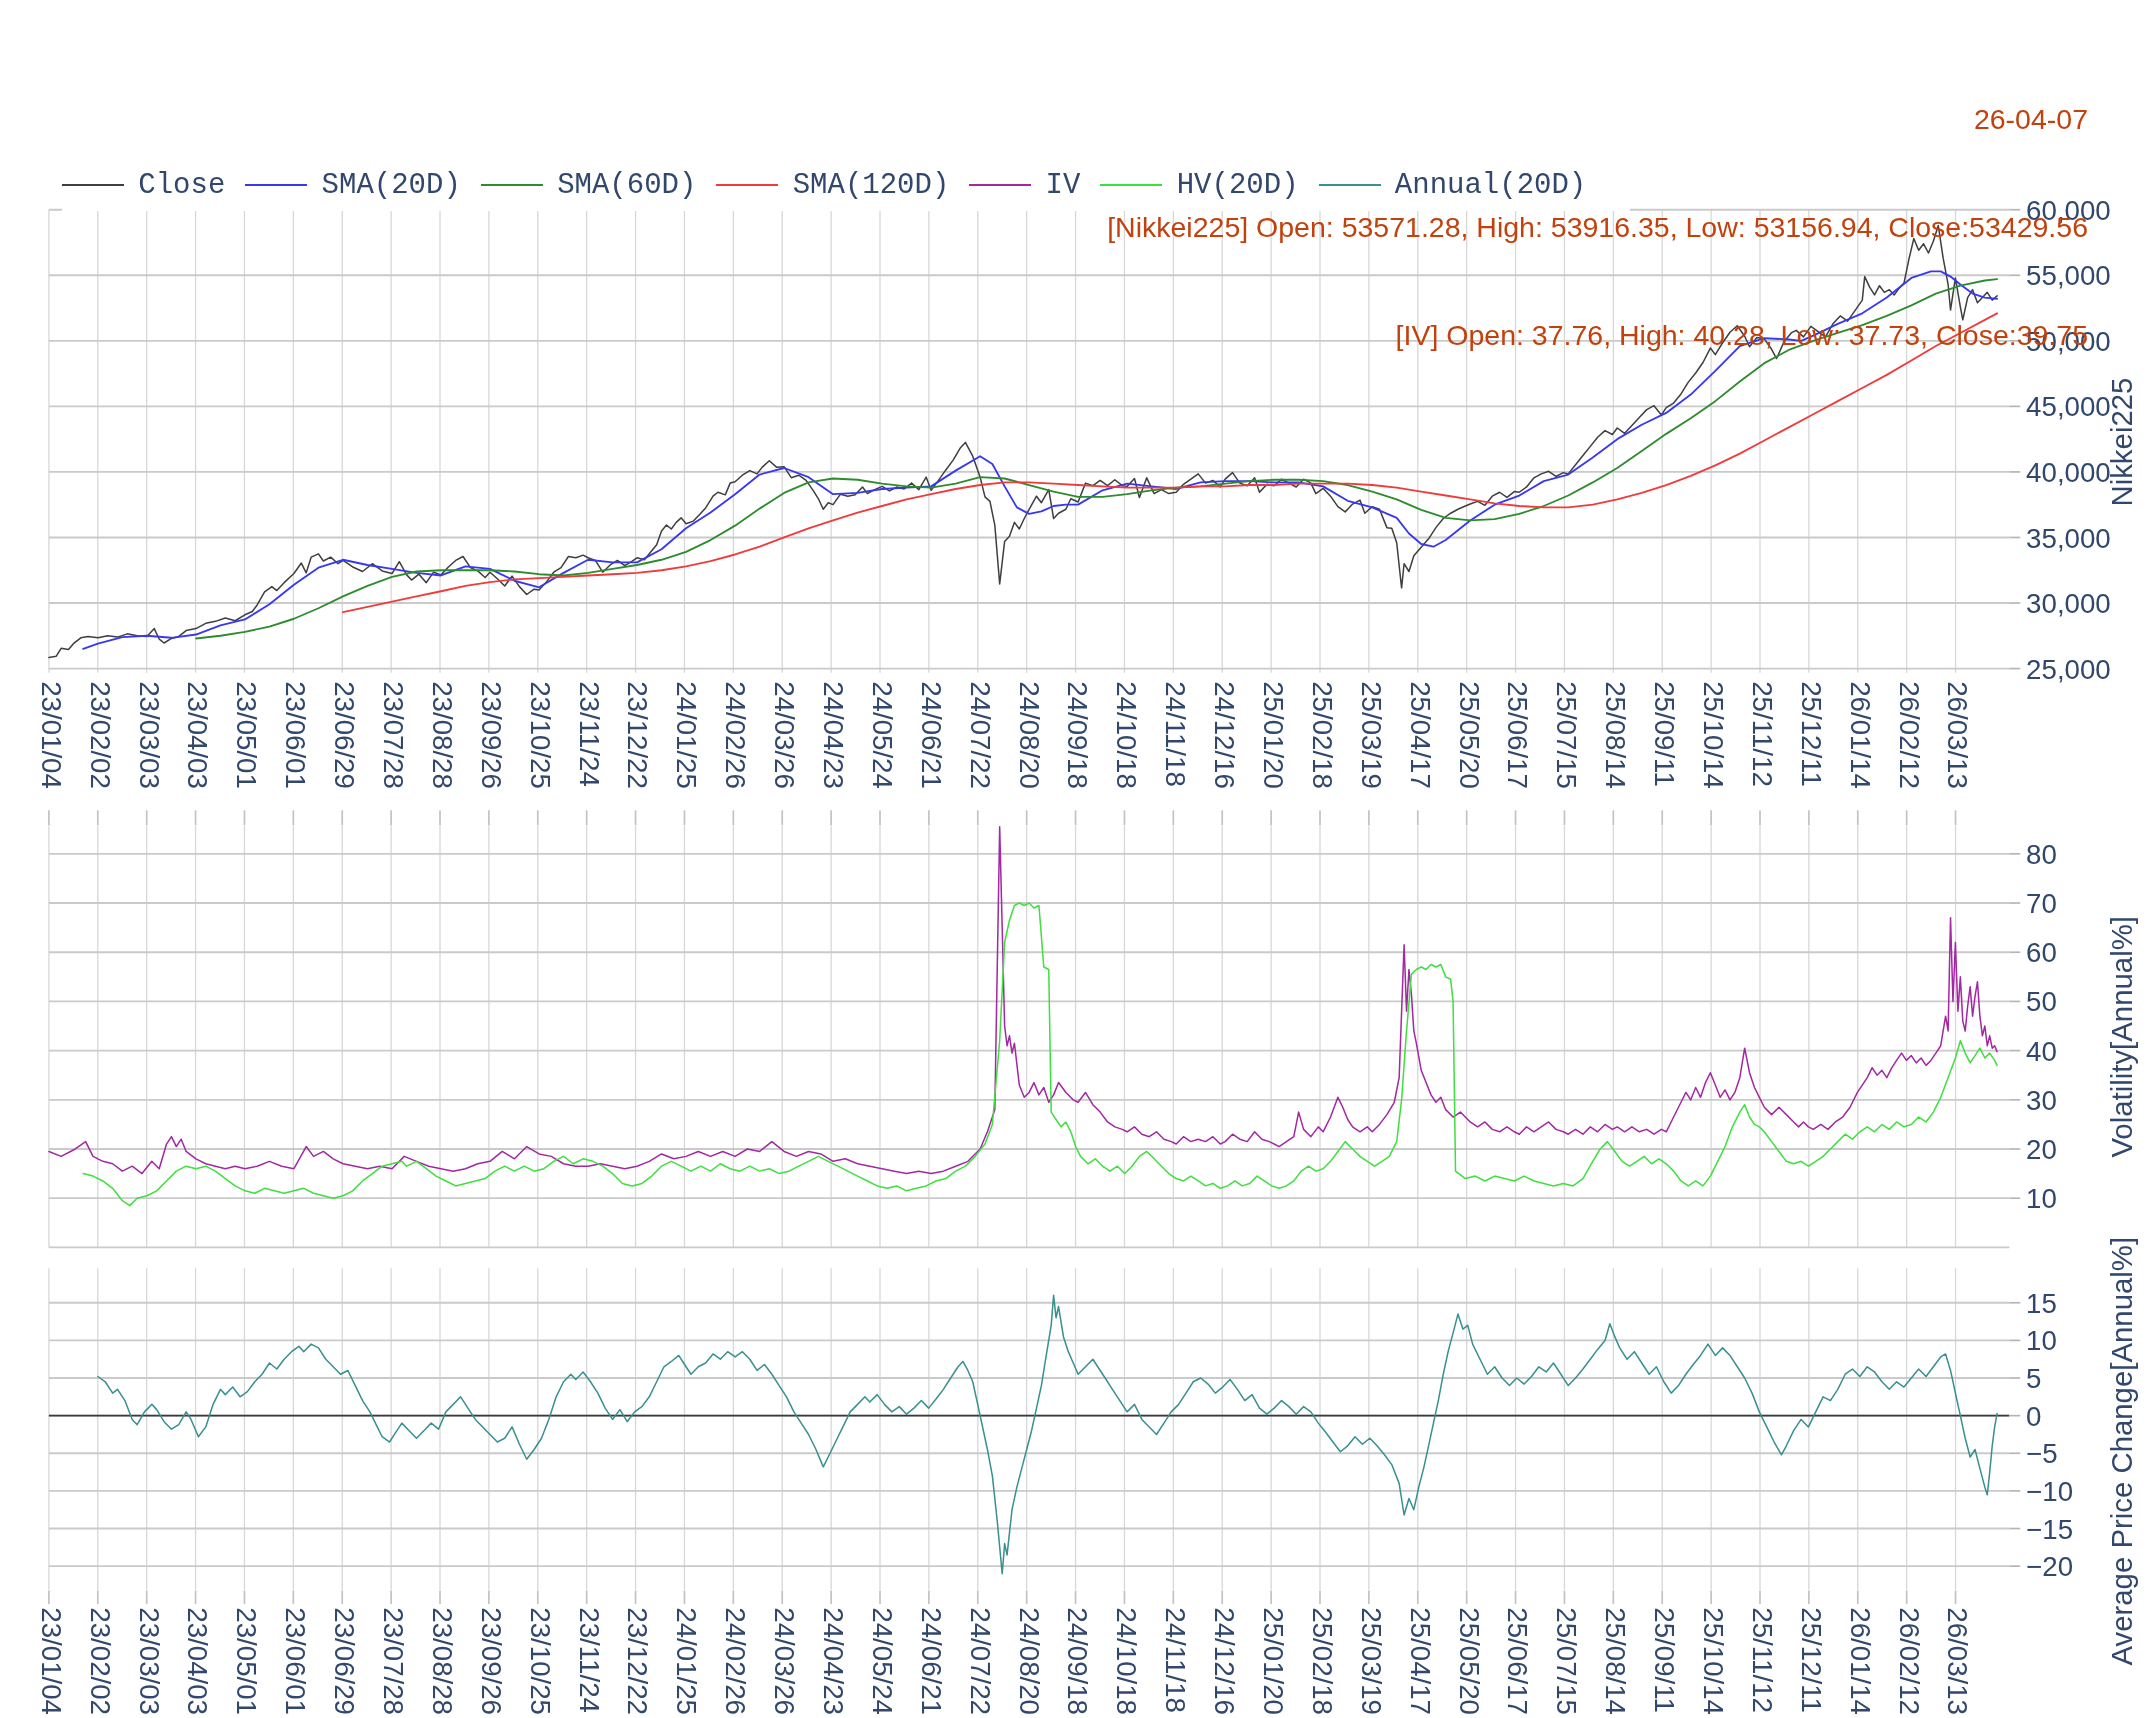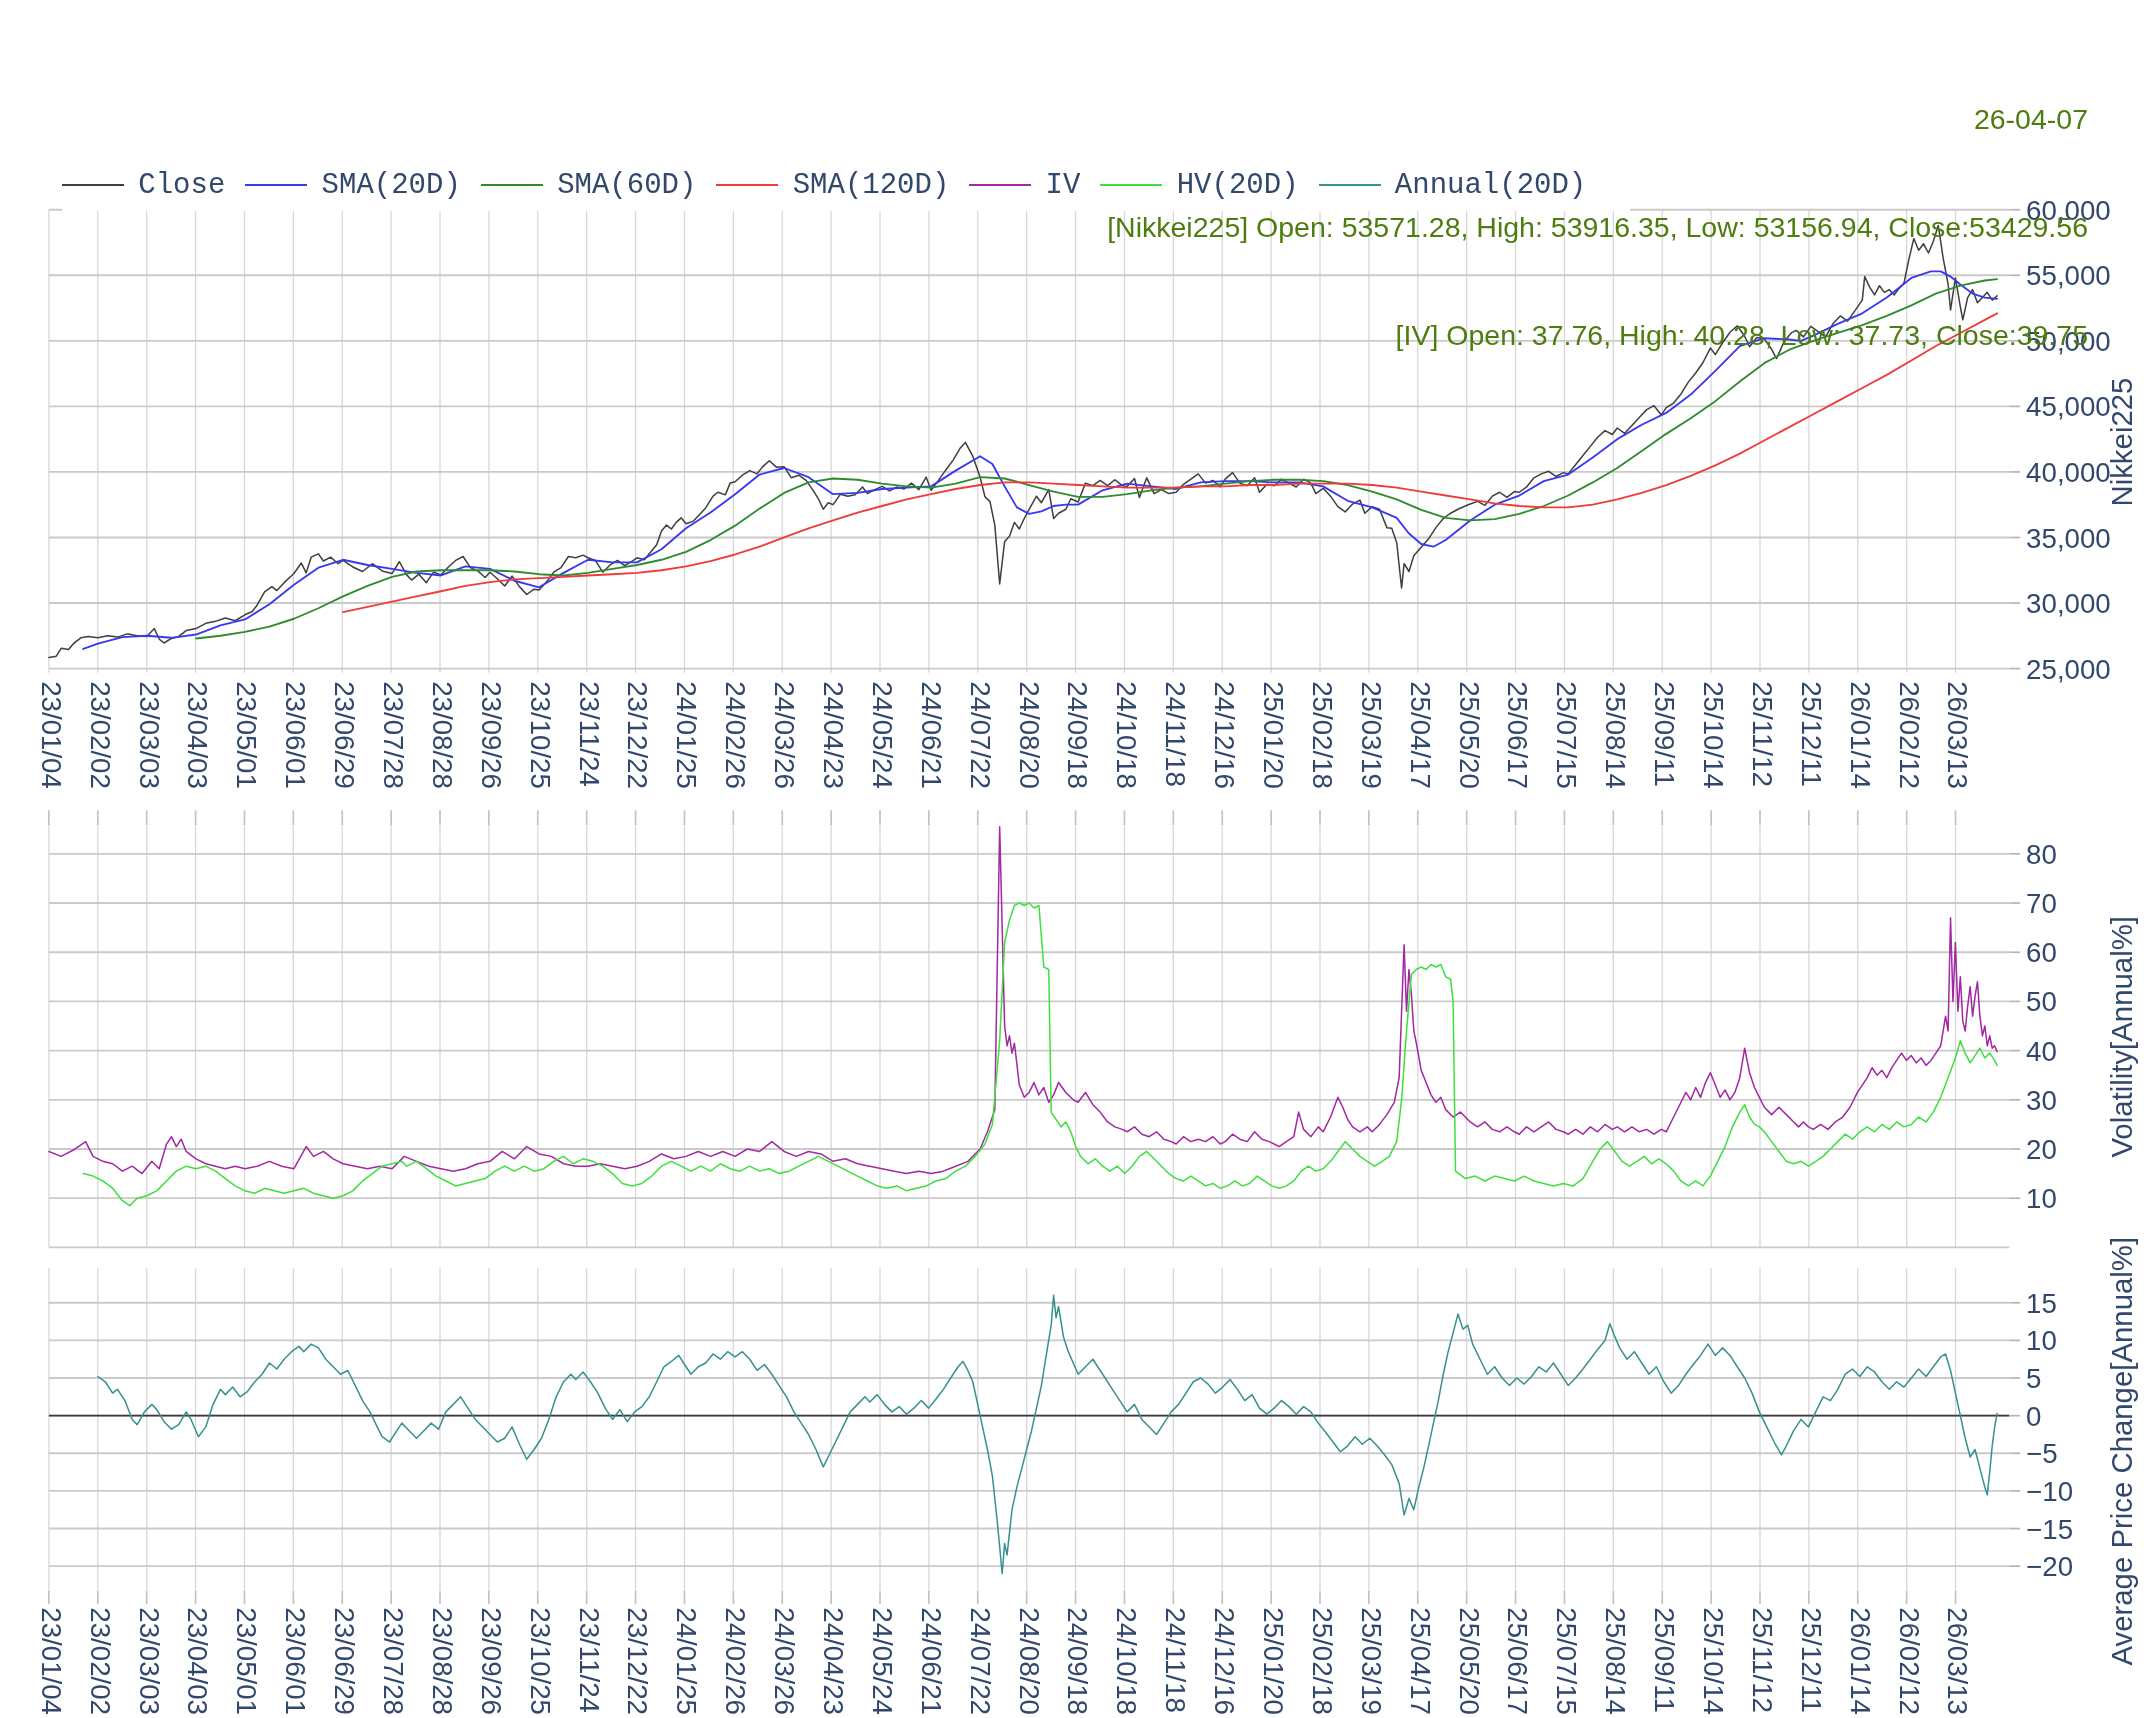--- a/index.html
+++ b/index.html
@@ -1,19 +1,19 @@
 <!DOCTYPE html>
 <html style="font-size:13.4px"><head>
 <meta charset="utf-8">
 <style>
   html,body{margin:0;padding:0;background:#ffffff;}
   .page{position:relative;width:2148px;height:1718px;background:#fff;overflow:hidden;
         font-family:"Liberation Sans",sans-serif;}
   .hdr{position:absolute;top:28.5px;right:60px;text-align:right;font-size:28.5px;
-       color:#4d7c0f;line-height:36px;white-space:pre;}
+       color:#c2410c;line-height:36px;white-space:pre;}
   .legend{position:absolute;left:62px;top:159px;height:52px;display:flex;align-items:center;
           background:#ffffff;z-index:5;padding-right:23.5px;font-family:Liberation Mono, monospace;}
   .lg-item{display:flex;align-items:center;margin-right:20px;}
   .lg-line{width:62px;height:2.5px;margin-right:14.3px;}
   .lg-label{font-size:29px;color:#31476b;white-space:nowrap;}
   svg{position:absolute;left:0;top:0;font-family:"Liberation Sans",sans-serif;}
   text{fill:#31476b;}
 </style>
 </head>
 <body>

